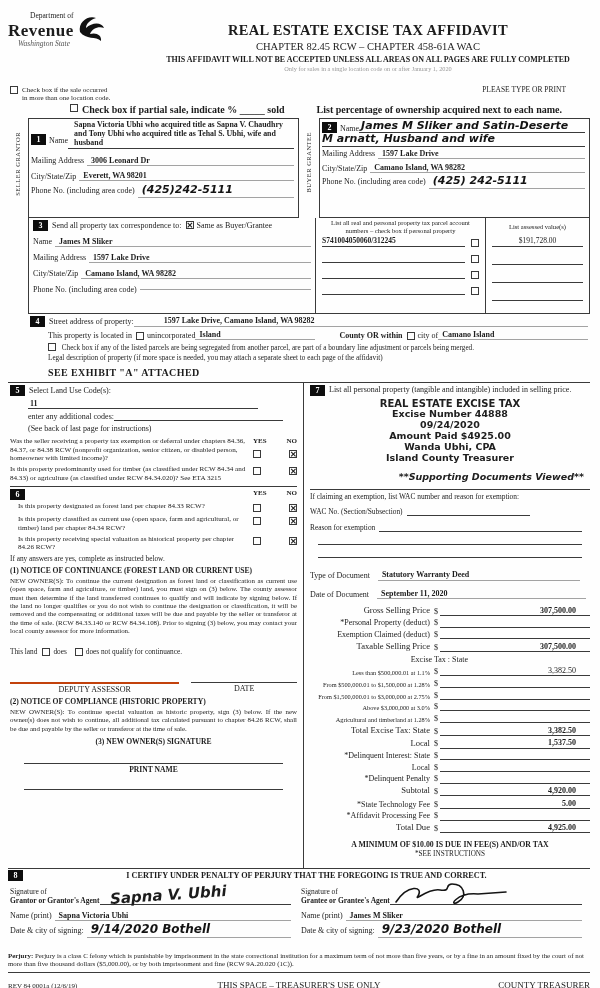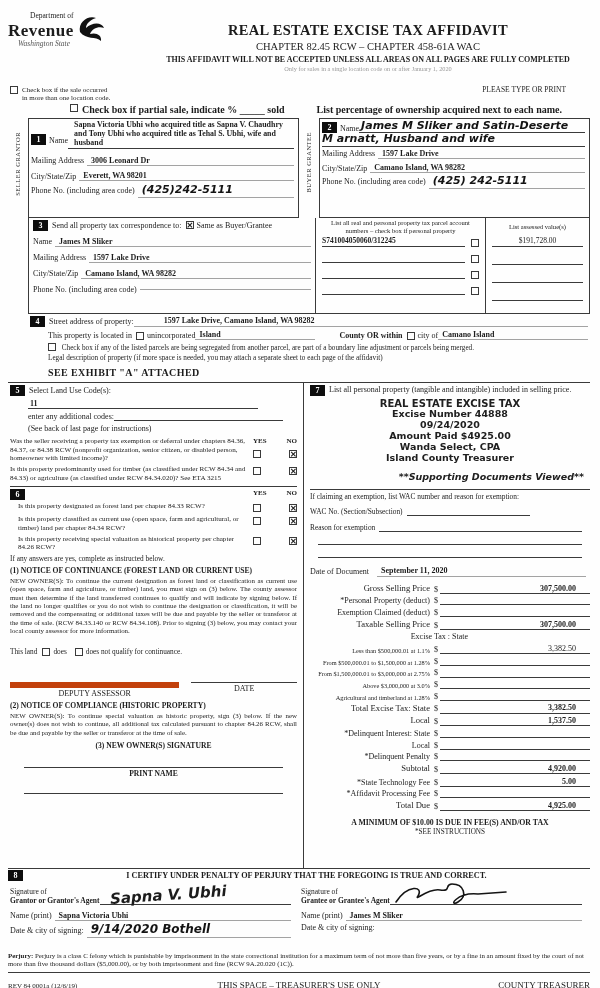--- a/index.html
+++ b/index.html
@@ -320,21 +320,21 @@
       <div class="notice-t">(1) NOTICE OF CONTINUANCE (FOREST LAND OR CURRENT USE)</div>
       <div class="notice-b">NEW OWNER(S): To continue the current designation as forest land or classification as current use (open space, farm and agriculture, or timber) land, you must sign on (3) below. The county assessor must then determine if the land transferred continues to qualify and will indicate by signing below. If the land no longer qualifies or you do not wish to continue the designation or classification, it will be removed and the compensating or additional taxes will be due and payable by the seller or transferor at the time of sale. (RCW 84.33.140 or RCW 84.34.108). Prior to signing (3) below, you may contact your local county assessor for more information.</div>
       <div class="row" style="margin-top:12px;align-items:center;font-size:7.3px;">
         <span>This land</span>
         <span class="cb" style="margin:0 3px 0 5px;"></span>
         <span>does</span>
         <span class="cb" style="margin:0 3px 0 8px;"></span>
         <span>does not qualify for continuance.</span>
       </div>
       <div class="row" style="margin-top:26px;">
-        <div style="flex:1.6;border-top:6px solid #c2410c;text-align:center;padding-top:1px;">DEPUTY ASSESSOR</div>
+        <div style="flex:1.6;border-top:2px solid #c2410c;text-align:center;padding-top:1px;">DEPUTY ASSESSOR</div>
         <div style="width:12px;"></div>
         <div style="flex:1;border-top:1px solid #3a3a3a;text-align:center;padding-top:1px;">DATE</div>
       </div>
       <div class="notice-t">(2) NOTICE OF COMPLIANCE (HISTORIC PROPERTY)</div>
       <div class="notice-b">NEW OWNER(S):  To continue special valuation as historic property, sign (3) below.  If the new owner(s) does not wish to continue, all additional tax calculated pursuant to chapter 84.26 RCW, shall be due and payable by the seller or transferor at the time of sale.</div>
       <div class="ctr b" style="margin-top:5px;font-size:7.6px;">(3) NEW OWNER(S) SIGNATURE</div>
       <div class="uline" style="margin:16px 14px 0 14px;height:1px;"></div>
       <div class="ctr b" style="margin-top:2px;font-size:7.6px;">PRINT NAME</div>
       <div class="uline" style="margin:14px 14px 0 14px;height:1px;"></div>
     </div>
@@ -342,35 +342,39 @@
     <div class="rcol">
       <div class="row">
         <span class="numbox">7</span>
         <span style="margin-left:4px;flex:1;">List all personal property (tangible and intangible) included in selling price.</span>
       </div>
       <div class="stamp ctr" style="margin-top:2px;">
         <div style="font-size:10px;">REAL ESTATE EXCISE TAX</div>
         <div style="font-size:9.5px;">Excise Number 44888</div>
         <div style="font-size:9.5px;">09/24/2020</div>
         <div style="font-size:9.5px;">Amount Paid $4925.00</div>
-        <div style="font-size:9.5px;">Wanda Select, CPA</div>
+        <div style="font-size:9.5px;">Wanda Ubhi, CPA</div>
         <div style="font-size:9.5px;">Island County Treasurer</div>
         <div style="font-size:9.5px;font-style:italic;text-align:right;margin:8px 6px 0 0;">**Supporting Documents Viewed**</div>
       </div>
       <div style="border-top:1px solid #3a3a3a;margin-top:6px;padding-top:3px;font-size:7.4px;">If claiming an exemption, list WAC number and reason for exemption:</div>
       <div class="row" style="margin-top:6px;align-items:flex-end;">
         <span style="flex:none;font-size:7.4px;">WAC No. (Section/Subsection)</span>
         <span class="uline" style="flex:1;height:9px;margin:0 60px 0 4px;"></span>
       </div>
       <div class="row" style="margin-top:7px;align-items:flex-end;">
         <span style="flex:none;font-size:7.4px;">Reason for exemption</span>
         <span class="uline" style="flex:1;height:9px;margin:0 8px 0 4px;"></span>
       </div>
       <div class="uline" style="height:9px;margin:4px 8px 0 8px;"></div>
       <div class="uline" style="height:9px;margin:4px 8px 0 8px;"></div>
+      <div class="row" style="margin-top:12px;align-items:flex-end;">
+        <span style="flex:none;">Type of Document</span>
+        <span class="fval" style="text-align:left;margin-left:8px;margin-right:10px;">Statutory Warranty Deed</span>
+      </div>
       <div class="row" style="margin-top:8px;align-items:flex-end;">
         <span style="flex:none;">Date of Document</span>
         <span class="fval" style="text-align:left;margin-left:8px;margin-right:4px;">September 11, 2020</span>
       </div>
 
       <div class="mrow" style="margin-top:7px;">
           <span class="mlabel lg">Gross Selling Price</span>
           <span class="dollar">$</span>
           <span class="mval">307,500.00</span>
         </div>
@@ -504,20 +508,21 @@
               <path d="M2 20 C14 2 30 4 24 14 C20 20 34 6 46 8 C58 10 50 2 58 2 C70 2 74 14 64 20 C54 26 62 10 84 12 L112 10" fill="none" stroke="#141414" stroke-width="1.6" stroke-linecap="round"></path>
             </svg>
           </div>
         </div>
         <div class="fldrow" style="margin-top:6px;">
           <span class="flbl">Name (print)</span>
           <span class="fval" style="text-align:left;">James M Sliker</span>
         </div>
         <div class="fldrow" style="margin-top:2px;">
           <span class="flbl">Date &amp; city of signing:</span>
+          <span class="fval hand" style="font-size:12px;text-align:left;">9/23/2020   Bothell</span>
         </div>
       </div>
     </div>
   </div>
 
   <div class="perjury">
     <span class="b">Perjury:</span><span> Perjury is a class C felony which is punishable by imprisonment in the state correctional institution for a maximum term of not more than five years, or by a fine in an amount fixed by the court of not more than five thousand dollars ($5,000.00), or by both imprisonment and fine (RCW 9A.20.020 (1C)).</span>
   </div>
   <div class="footer">
     <span style="font-size:7px;width:150px;margin-top:6px;">REV 84 0001a (12/6/19)</span>

